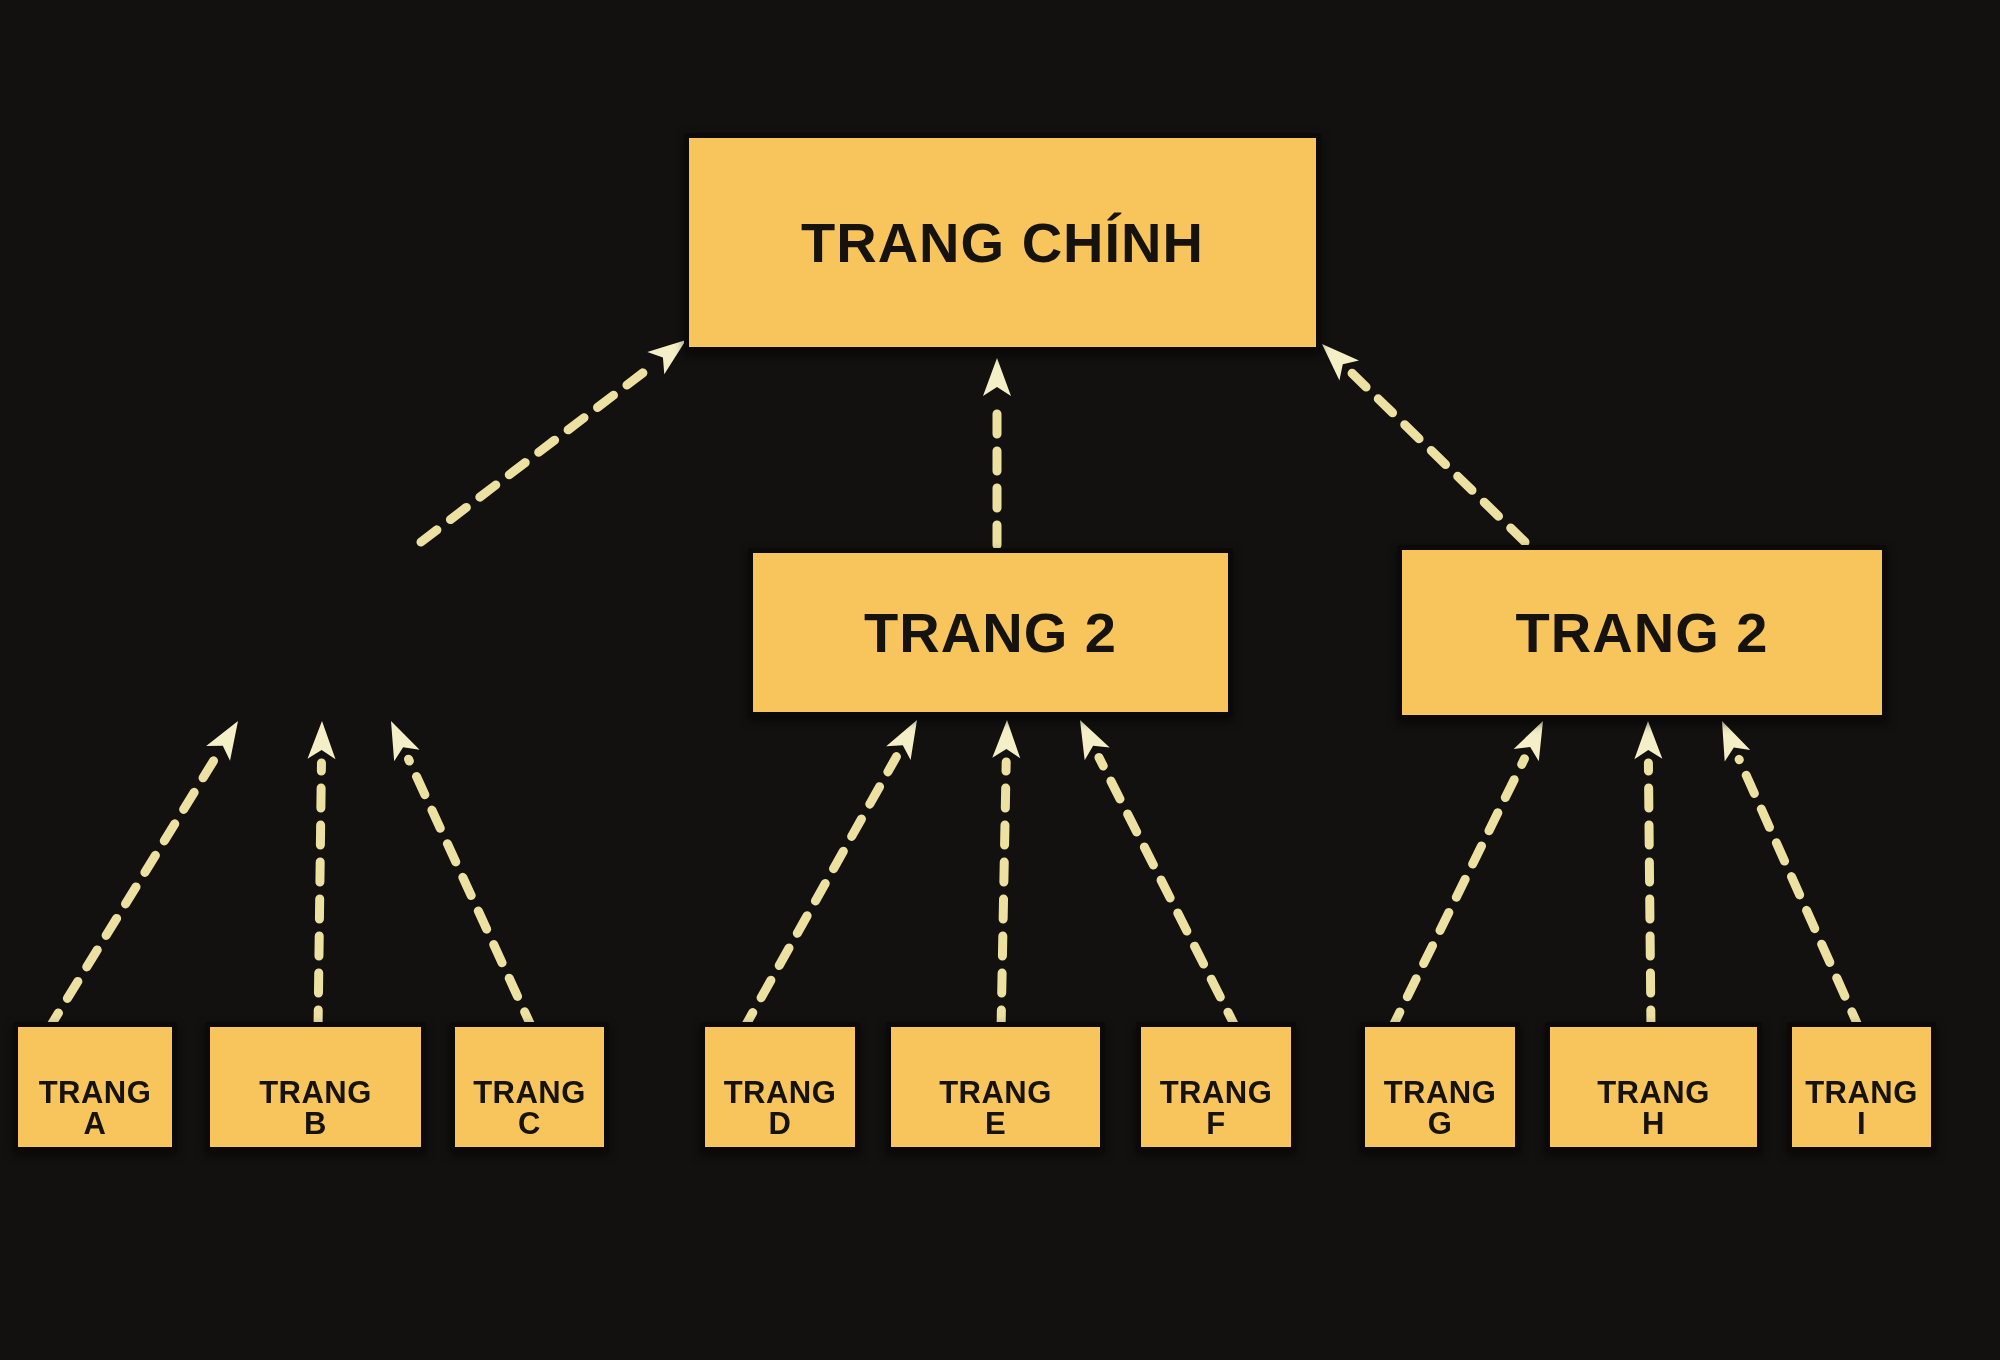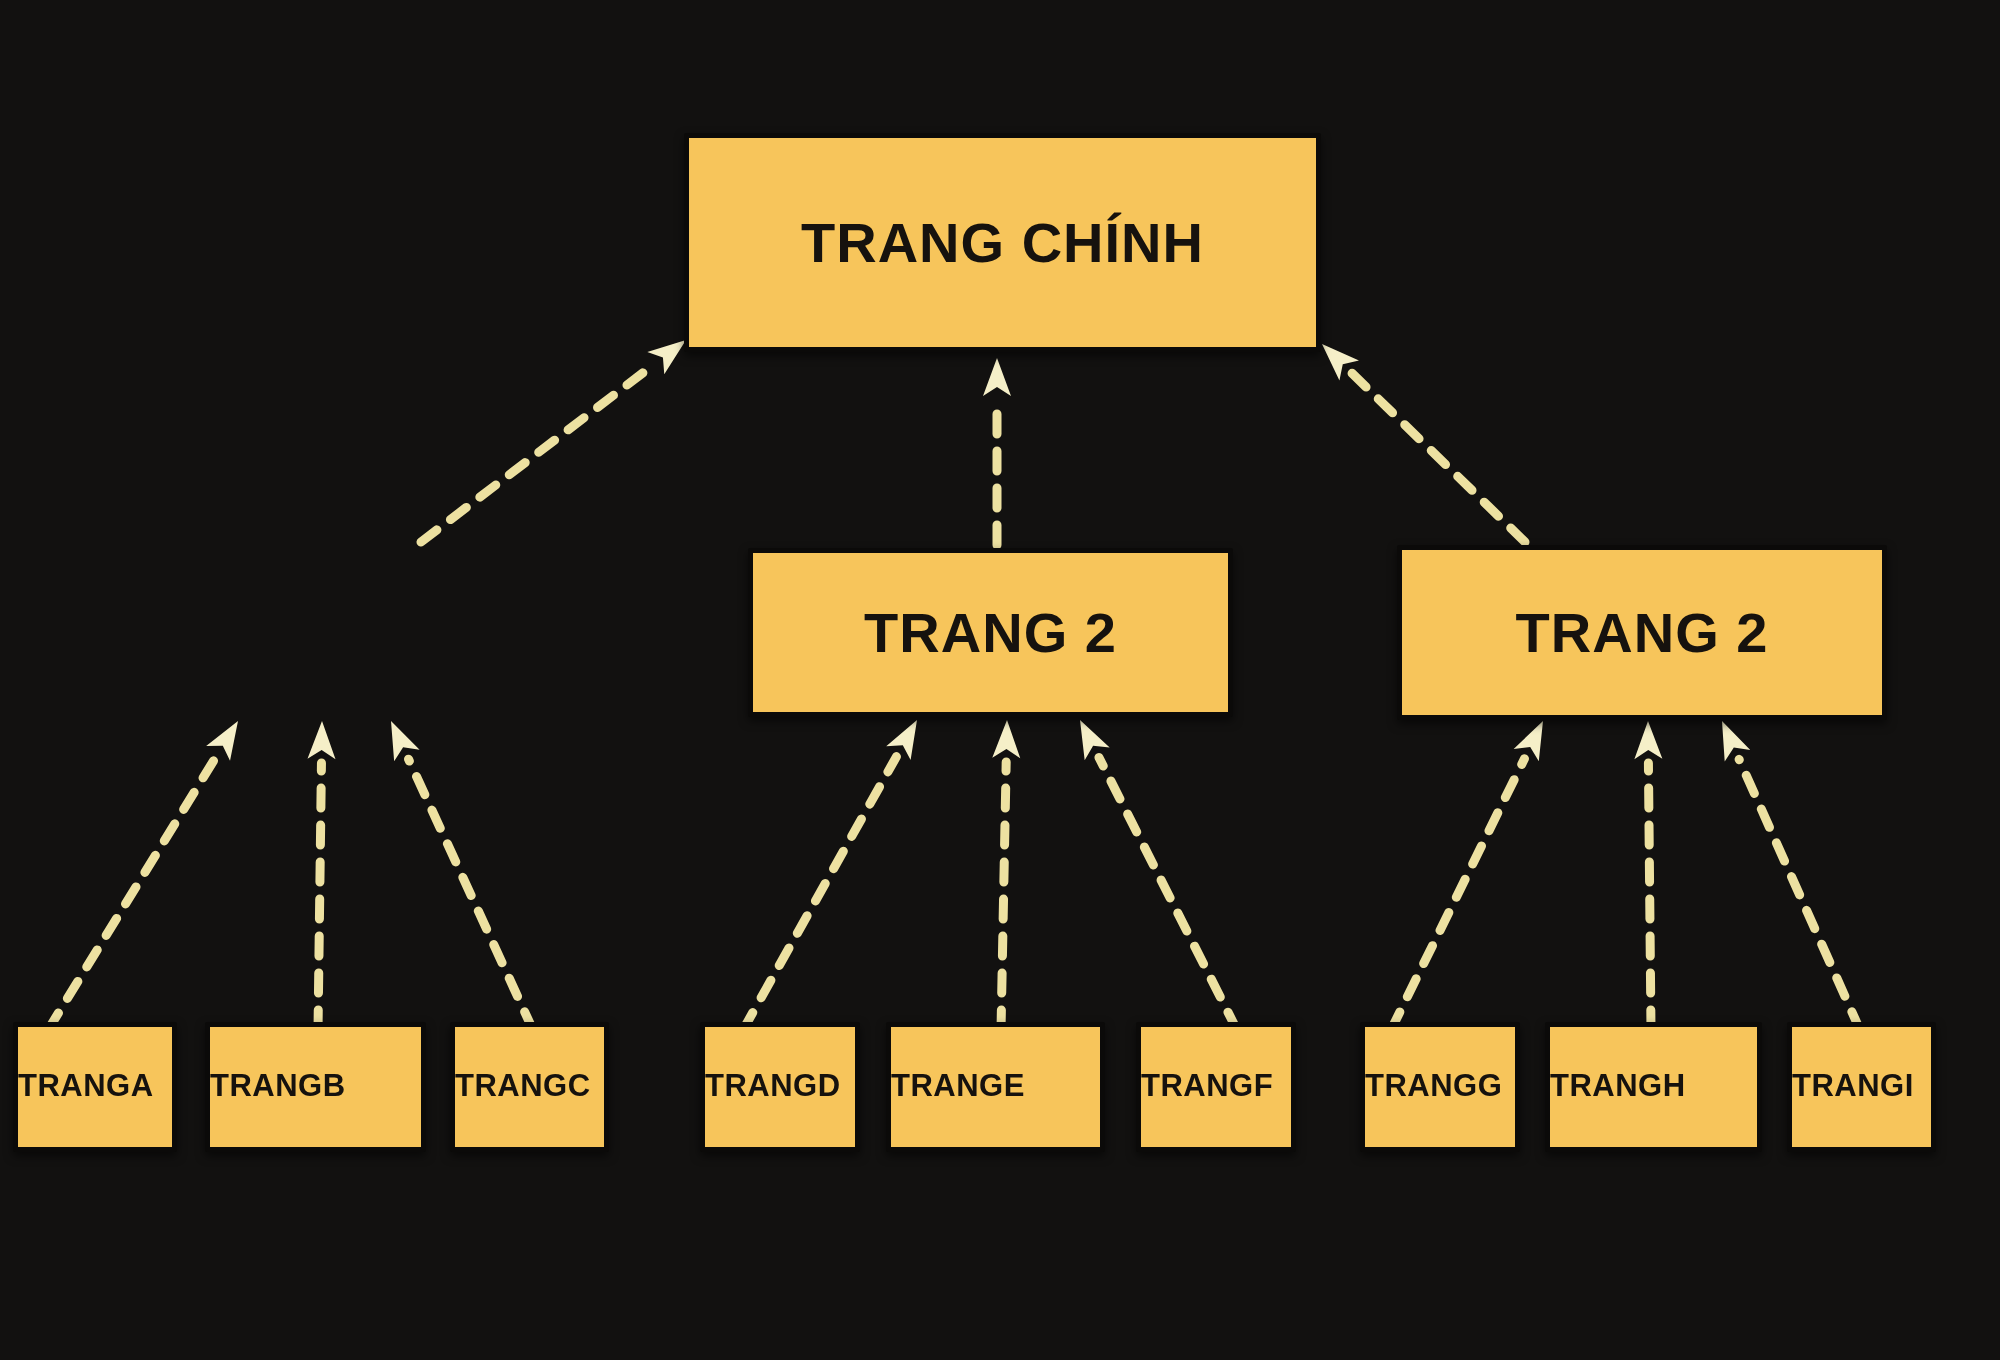--- a/index.html
+++ b/index.html
@@ -33,21 +33,21 @@
     box-shadow:0 4px 10px rgba(0,0,0,.55);
   }
   .big{font-size:56px;}
   .n-main{left:684px;top:133px;width:637px;height:219px;}
   .n-t1{left:60px;top:545px;width:448px;height:173px;}
   .n-t2{left:748px;top:548px;width:485px;height:169px;}
   .n-t3{left:1397px;top:545px;width:490px;height:175px;}
   .small{
     top:1022px;height:130px;
     font-size:31px;letter-spacing:.5px;
-    justify-content:flex-start;
+    flex-direction:column;justify-content:flex-end;
     padding:4px 0 8px 0;
     line-height:1;
   }
   .n-a{left:13px;width:164px;}
   .n-b{left:205px;width:221px;}
   .n-c{left:450px;width:159px;}
   .n-d{left:700px;width:160px;}
   .n-e{left:886px;width:219px;}
   .n-f{left:1136px;width:160px;}
   .n-g{left:1360px;width:160px;}

